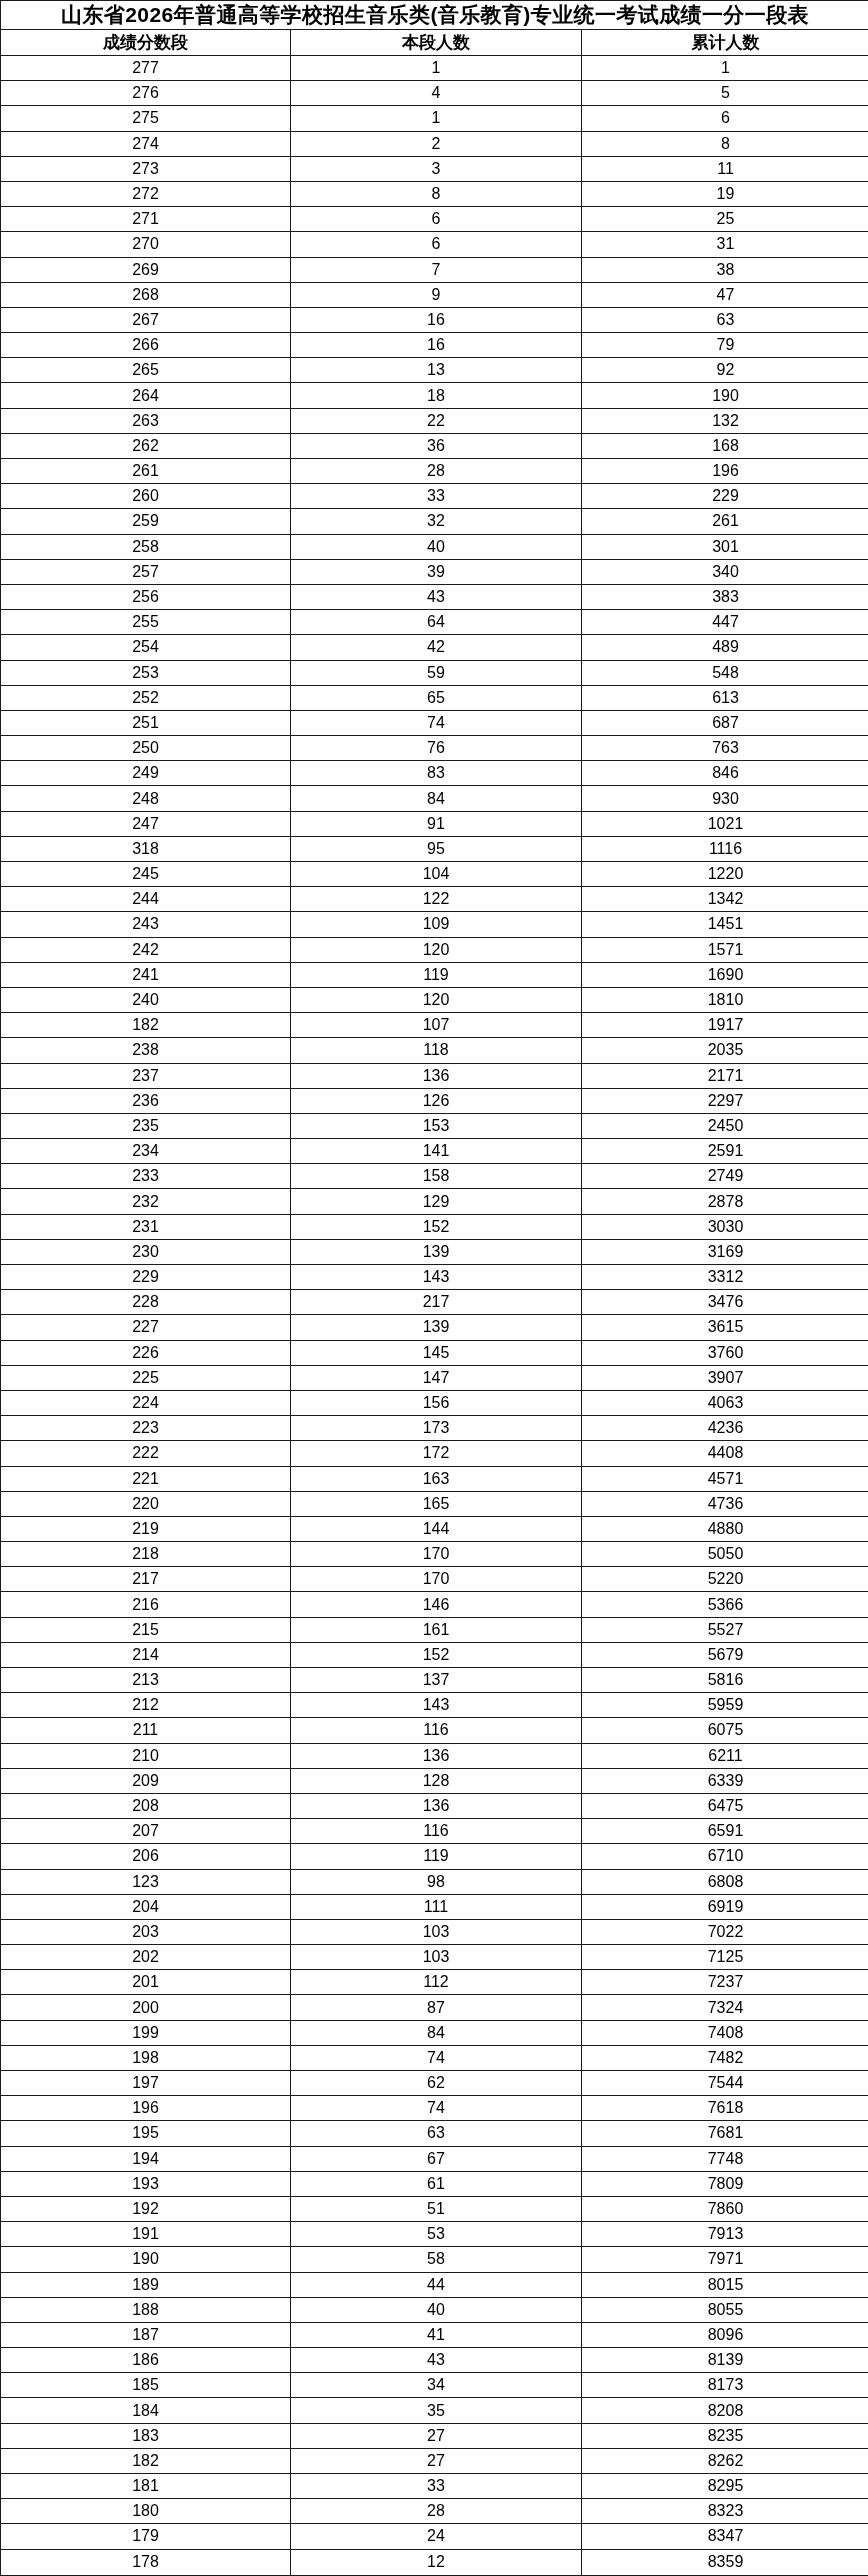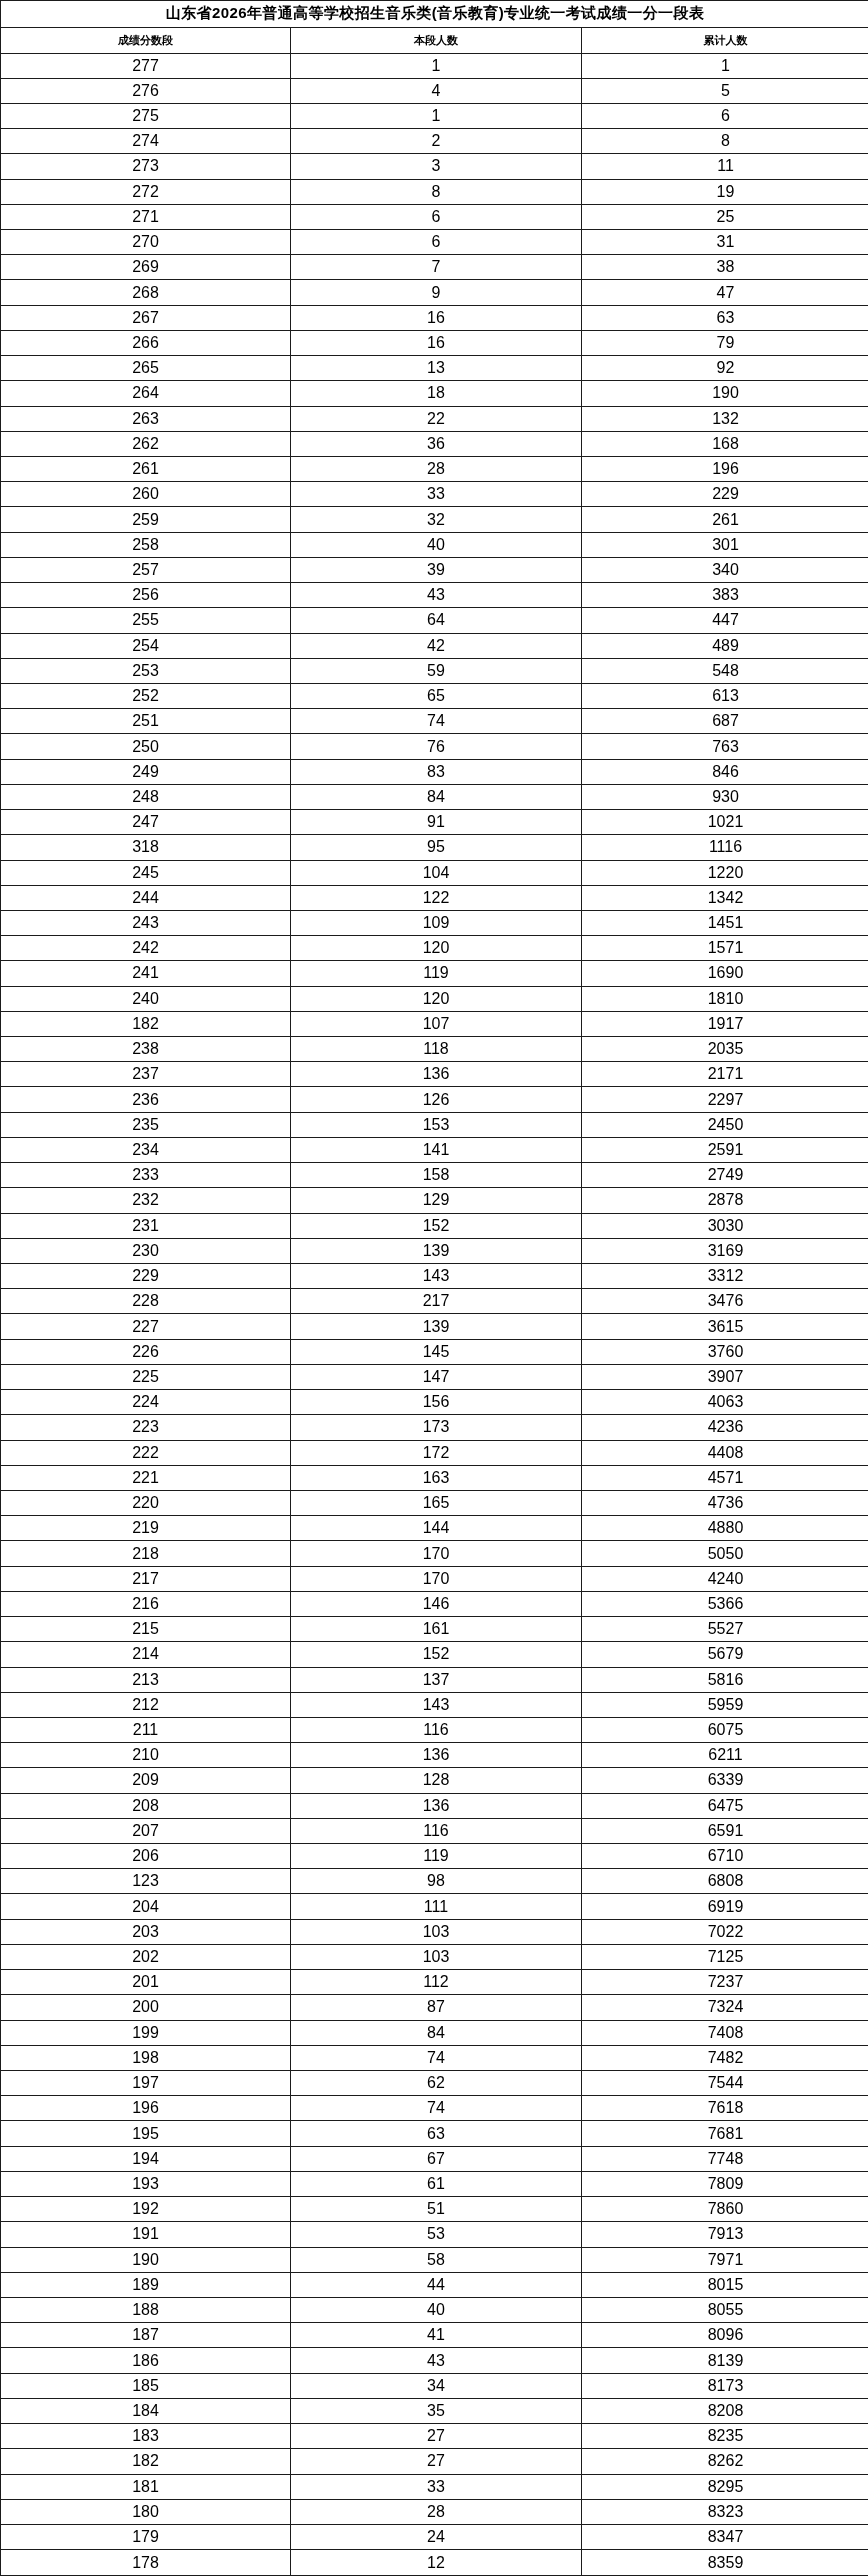--- a/index.html
+++ b/index.html
@@ -26,30 +26,30 @@
     text-align: center;
     vertical-align: middle;
     padding: 0;
     overflow: hidden;
     white-space: nowrap;
   }
   tr.title-row {
     height: 26.5px;
   }
   tr.title-row th {
-    font-size: 15px;
+    font-size: 21px;
     font-weight: bold;
     letter-spacing: 0.4px;
     text-align: center;
   }
   tr.header-row {
     height: 26px;
   }
   tr.header-row th {
-    font-size: 11px;
+    font-size: 17px;
     font-weight: bold;
   }
   tbody td {
     font-size: 16px;
     font-weight: normal;
   }
 </style>
 </head>
 <body>
 
@@ -367,21 +367,21 @@
           <td>4880</td>
         </tr>
         <tr>
           <td>218</td>
           <td>170</td>
           <td>5050</td>
         </tr>
         <tr>
           <td>217</td>
           <td>170</td>
-          <td>4240</td>
+          <td>5220</td>
         </tr>
         <tr>
           <td>216</td>
           <td>146</td>
           <td>5366</td>
         </tr>
         <tr>
           <td>215</td>
           <td>161</td>
           <td>5527</td>

